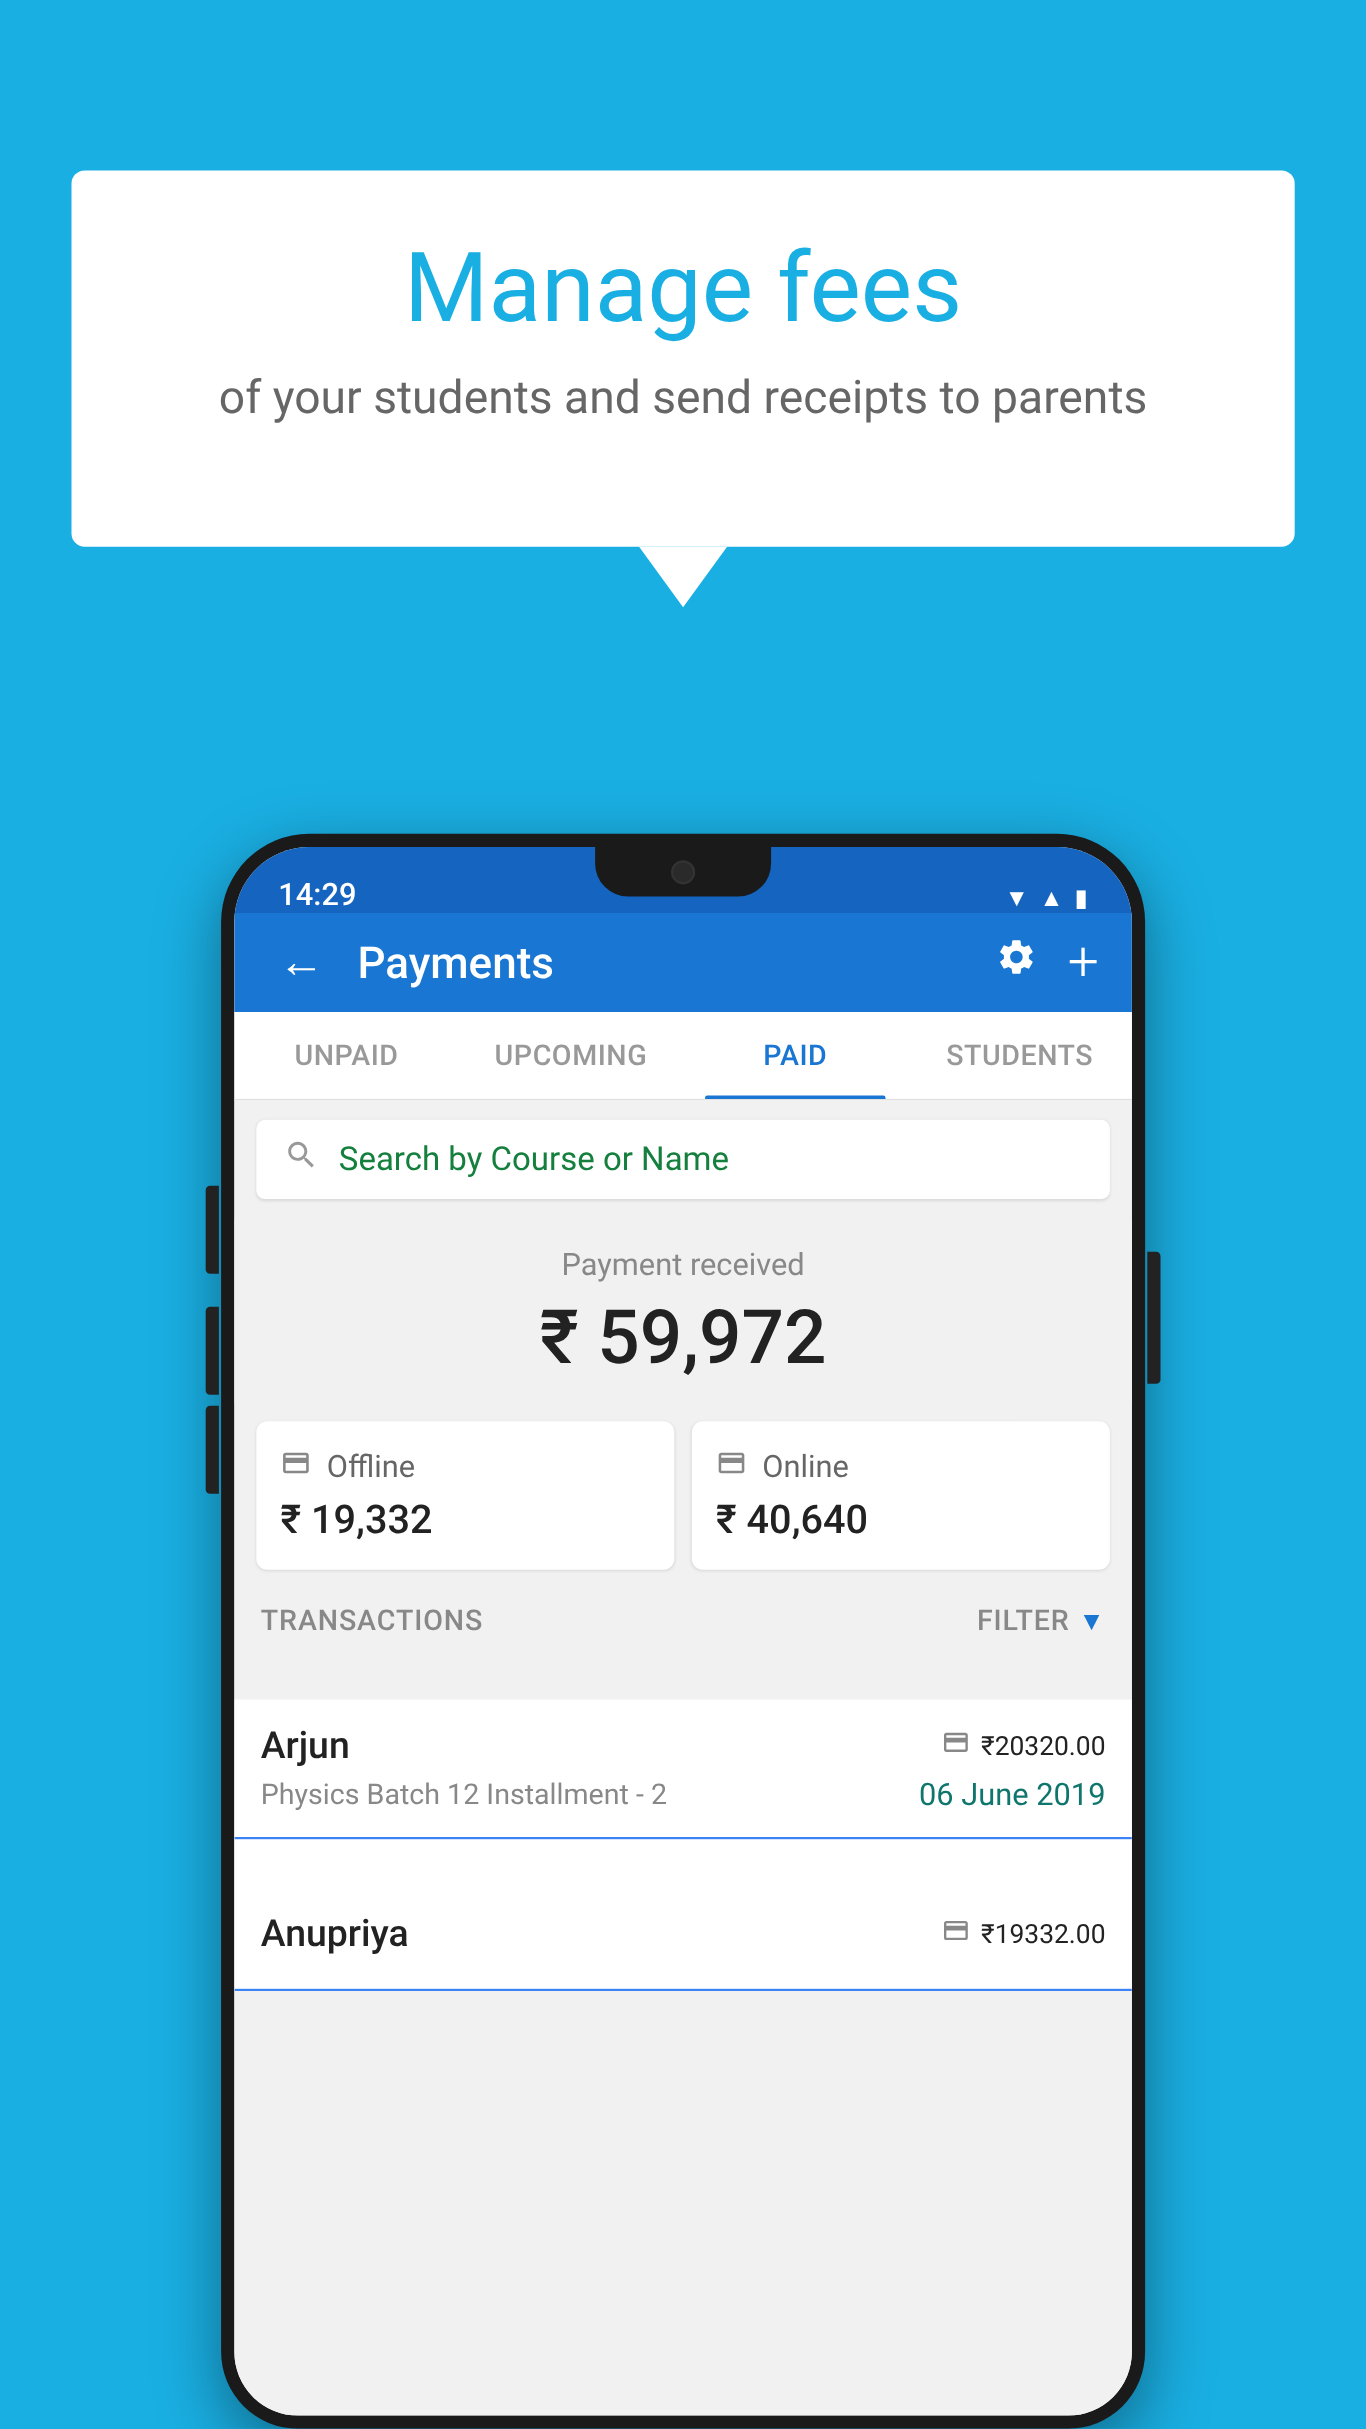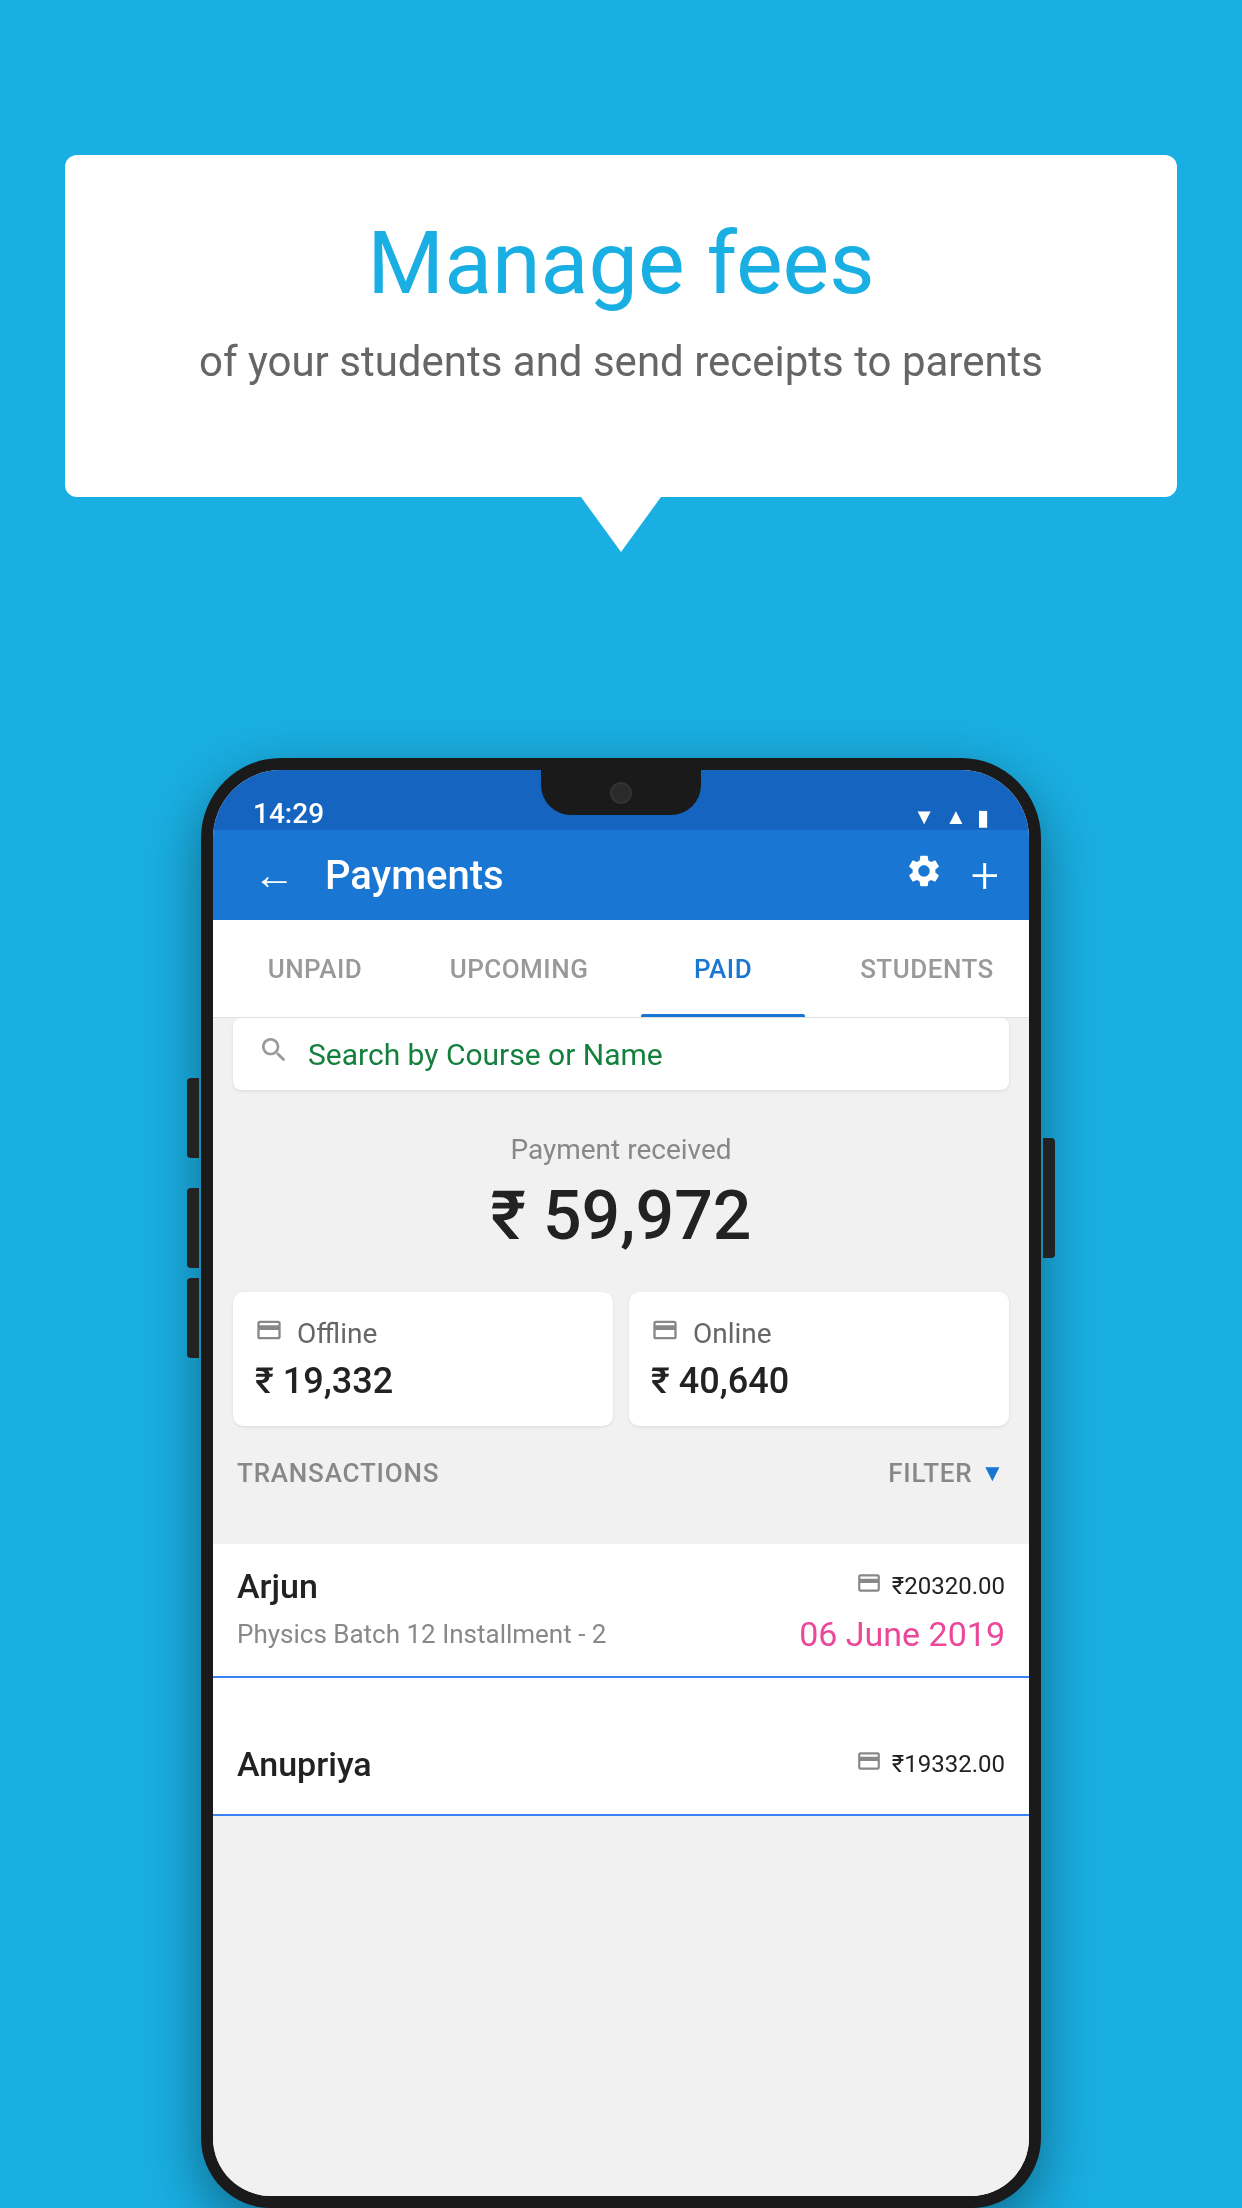--- a/index.html
+++ b/index.html
@@ -209,21 +209,21 @@
       color: white;
       cursor: pointer;
     }
 
     
     .tab-bar {
       position: absolute;
       top: 150px;
       left: 0;
       right: 0;
-      height: 98px;
+      height: 80px;
       background: white;
       display: flex;
       align-items: center;
       border-bottom: 1px solid #e0e0e0;
       z-index: 3;
     }
 
     .tab-item {
       flex: 1;
       text-align: center;
@@ -417,22 +417,22 @@
       justify-content: space-between;
       align-items: center;
     }
 
     .transaction-course {
       font-size: 26px;
       color: #888;
     }
 
     .transaction-date {
-      font-size: 34px;
-      color: #ec4899;
+      font-size: 28px;
+      color: #0f766e;
     }
   </style>
 </head>
 <body>
 
 <div style="position:absolute;top:0;left:0;width:1242px;height:2208px;background:#1AAFE3;"></div>
 
 <div class="speech-bubble-container">
   <div class="speech-bubble">
     <div class="speech-bubble-title">Manage fees</div>

